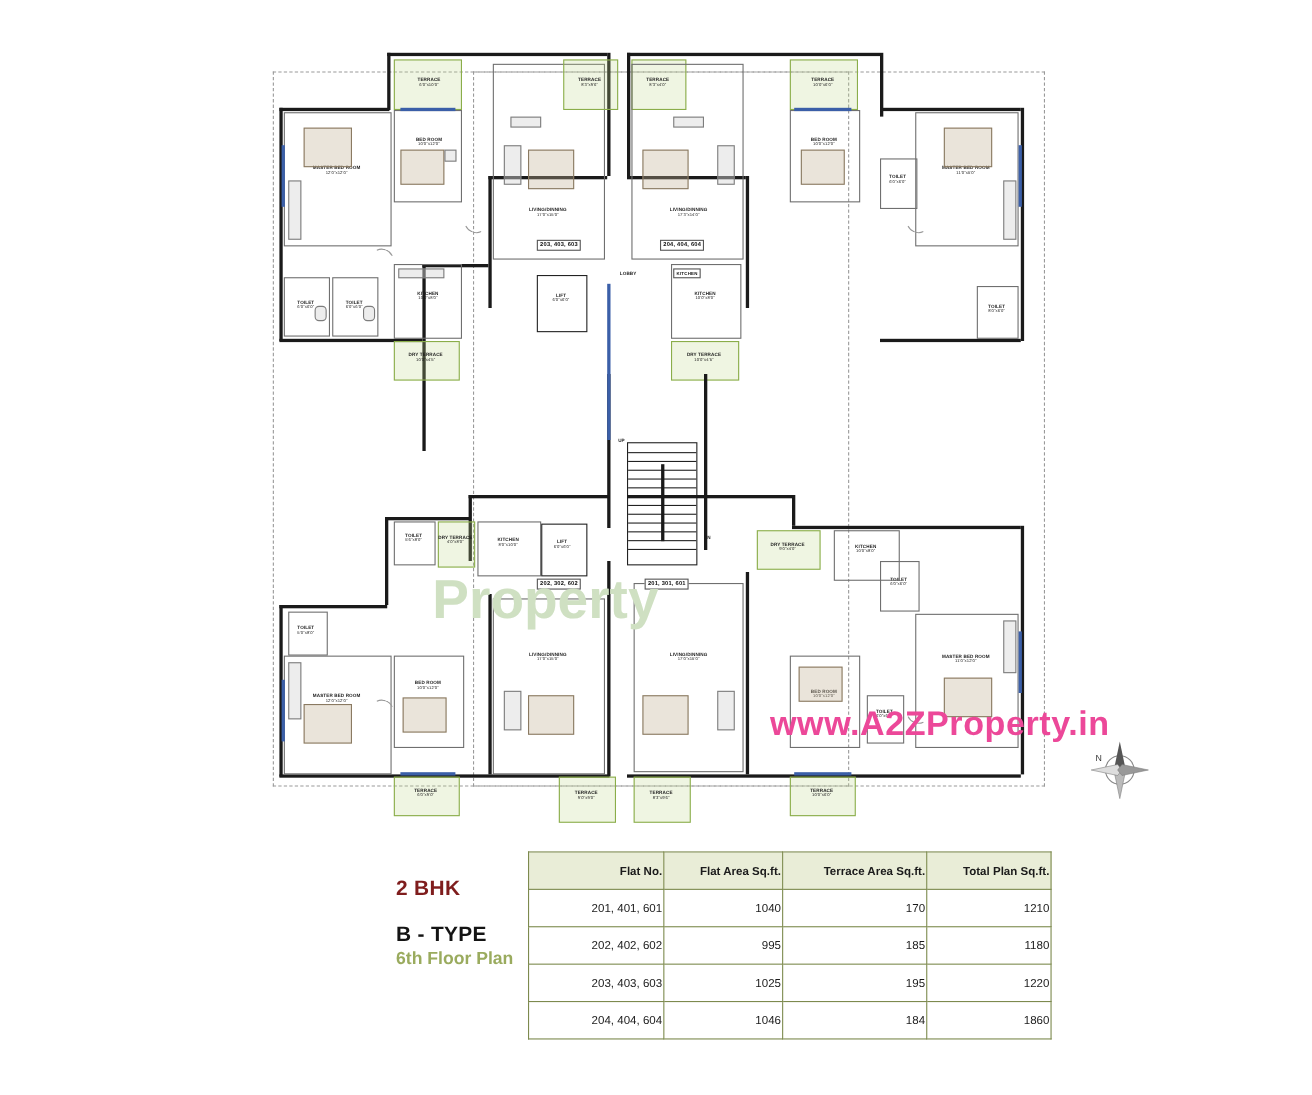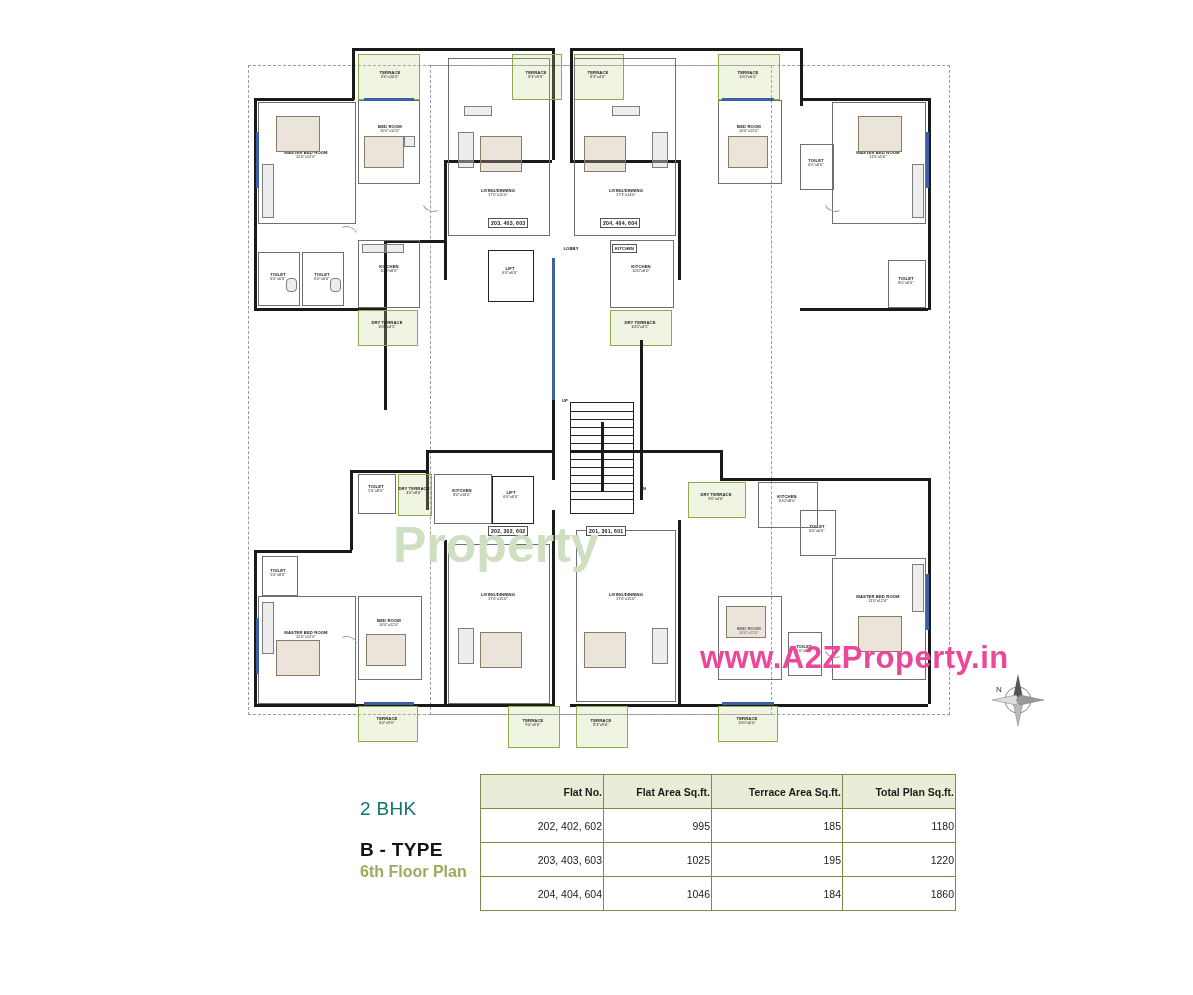--- a/index.html
+++ b/index.html
@@ -30,21 +30,21 @@
   .wm-a2z{position:absolute;left:253px;top:505px;font-size:58px;font-weight:bold;letter-spacing:-2px;font-family:"Liberation Sans",sans-serif;}
   .wm-a{color:#e8a0a8;}.wm-2{color:#9fb86a;}.wm-z{color:#d8c07a;}
   .wm-prop{position:absolute;left:393px;top:516px;font-size:50px;color:#cfe0c2;font-weight:bold;}
   .wm-url{position:absolute;left:700px;top:640px;font-size:31px;color:#ec4899;font-weight:bold;letter-spacing:.5px;}
 
   
   #compass{position:absolute;left:990px;top:672px;width:56px;height:56px;}
 
   
   #legend{position:absolute;left:360px;top:798px;width:120px;}
-  .lg1{font-size:19px;font-weight:normal;color:#0f766e;letter-spacing:.3px;}
+  .lg1{font-size:19px;font-weight:bold;color:#7f1d1d;letter-spacing:.3px;}
   .lg2{font-size:19px;font-weight:bold;color:#141414;letter-spacing:.3px;margin-top:19px;}
   .lg3{font-size:16px;font-weight:bold;color:#9aab5e;margin-top:19px;line-height:21px;}
 
   #areatable{position:absolute;left:480px;top:774px;border-collapse:collapse;}
   #areatable th,#areatable td{border:1px solid #7d8a4e;font-size:10.5px;color:#1b1b1b;text-align:right;height:31px;font-weight:normal;}
   #areatable th{background:#e9edd7;font-weight:bold;font-size:10.5px;}
   #areatable td.flat{font-weight:normal;}
   .c0{width:120px;}.c1{width:105px;}.c2{width:128px;}.c3{width:110px;}
 </style>
 </head>
@@ -298,20 +298,26 @@
     <thead>
       <tr>
         <th class="c0">Flat No.</th>
         <th class="c1">Flat Area Sq.ft.</th>
         <th class="c2">Terrace Area Sq.ft.</th>
         <th class="c3">Total Plan Sq.ft.</th>
       </tr>
     </thead>
     <tbody>
       <tr>
+        <td class="flat">201, 401, 601</td>
+        <td>1040</td>
+        <td>170</td>
+        <td>1210</td>
+      </tr>
+      <tr>
         <td class="flat">202, 402, 602</td>
         <td>995</td>
         <td>185</td>
         <td>1180</td>
       </tr>
       <tr>
         <td class="flat">203, 403, 603</td>
         <td>1025</td>
         <td>195</td>
         <td>1220</td>

